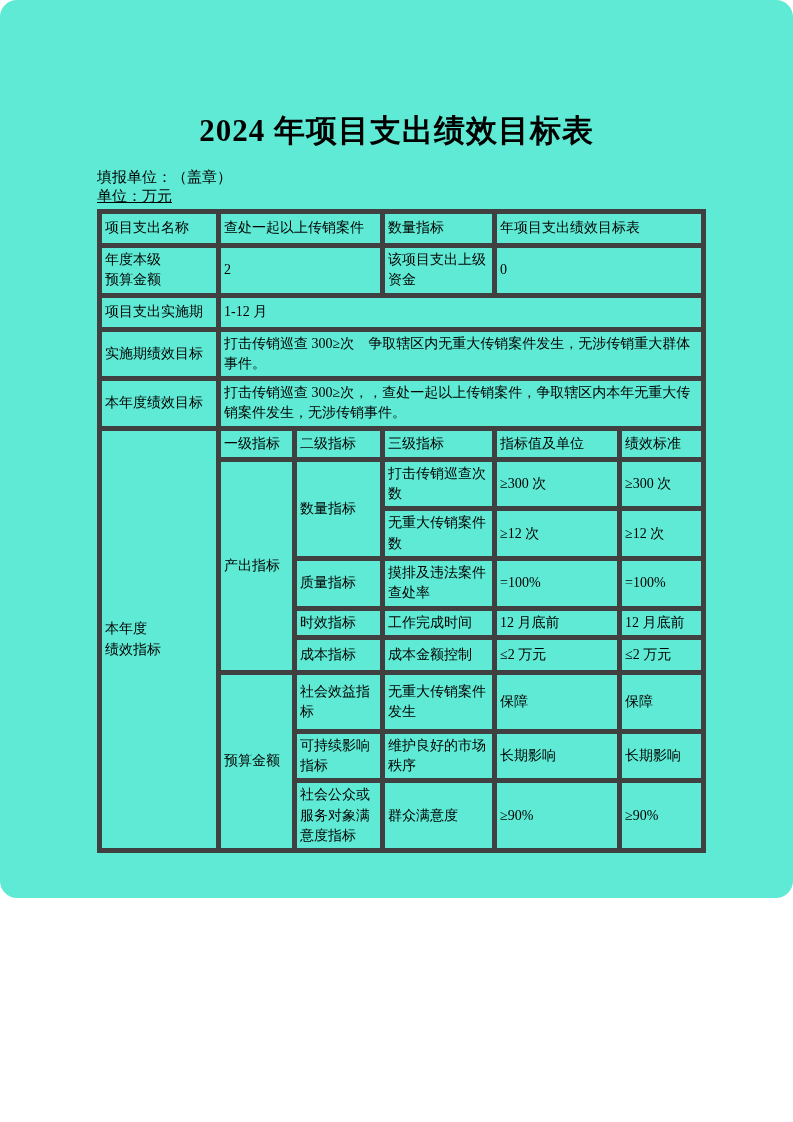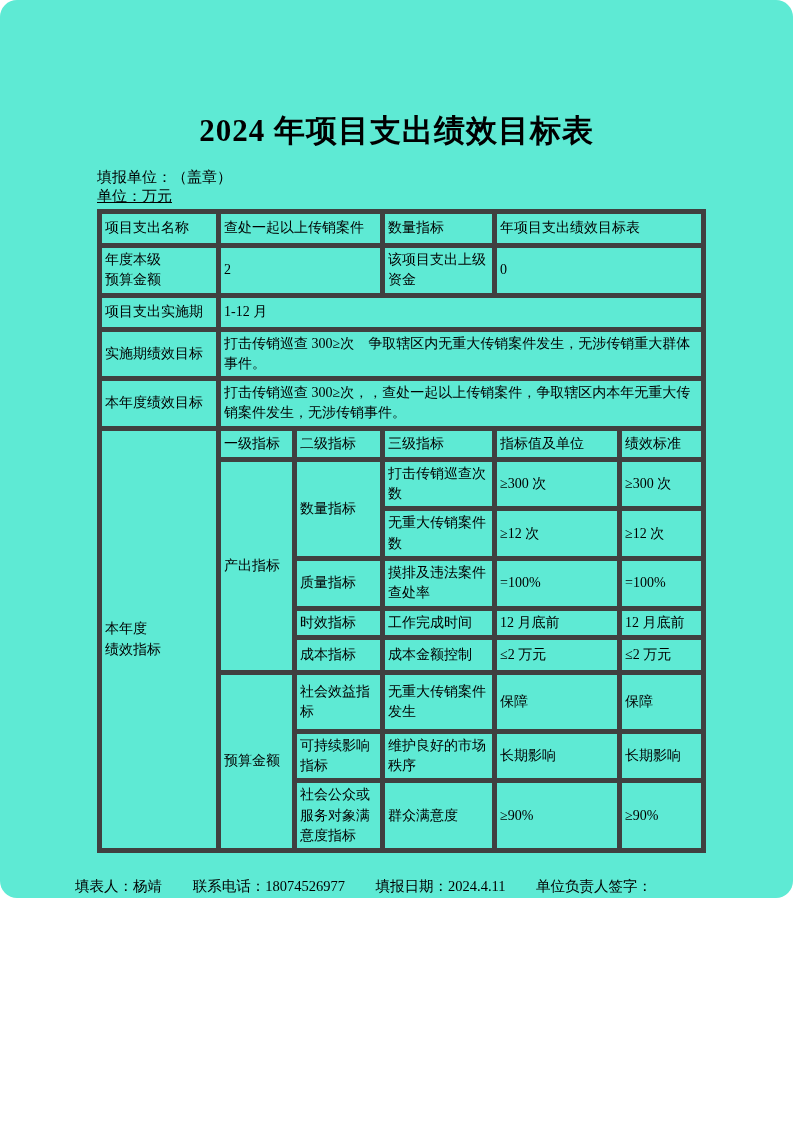--- a/index.html
+++ b/index.html
@@ -183,22 +183,16 @@
       <td>社会公众或
 服务对象满
 意度指标</td>
       <td>群众满意度</td>
       <td>≥90%</td>
       <td>≥90%</td>
     </tr>
   </tbody>
     </table>
 
-  <div class="footer">
-    <span>填表人：杨靖</span>
-    <span>联系电话：18074526977</span>
-    <span>填报日期：2024.4.11</span>
-    <span>单位负责人签字：</span>
-  </div>
 
   <div class="pageno">6</div>
 
 </div>
 
 </body></html>

